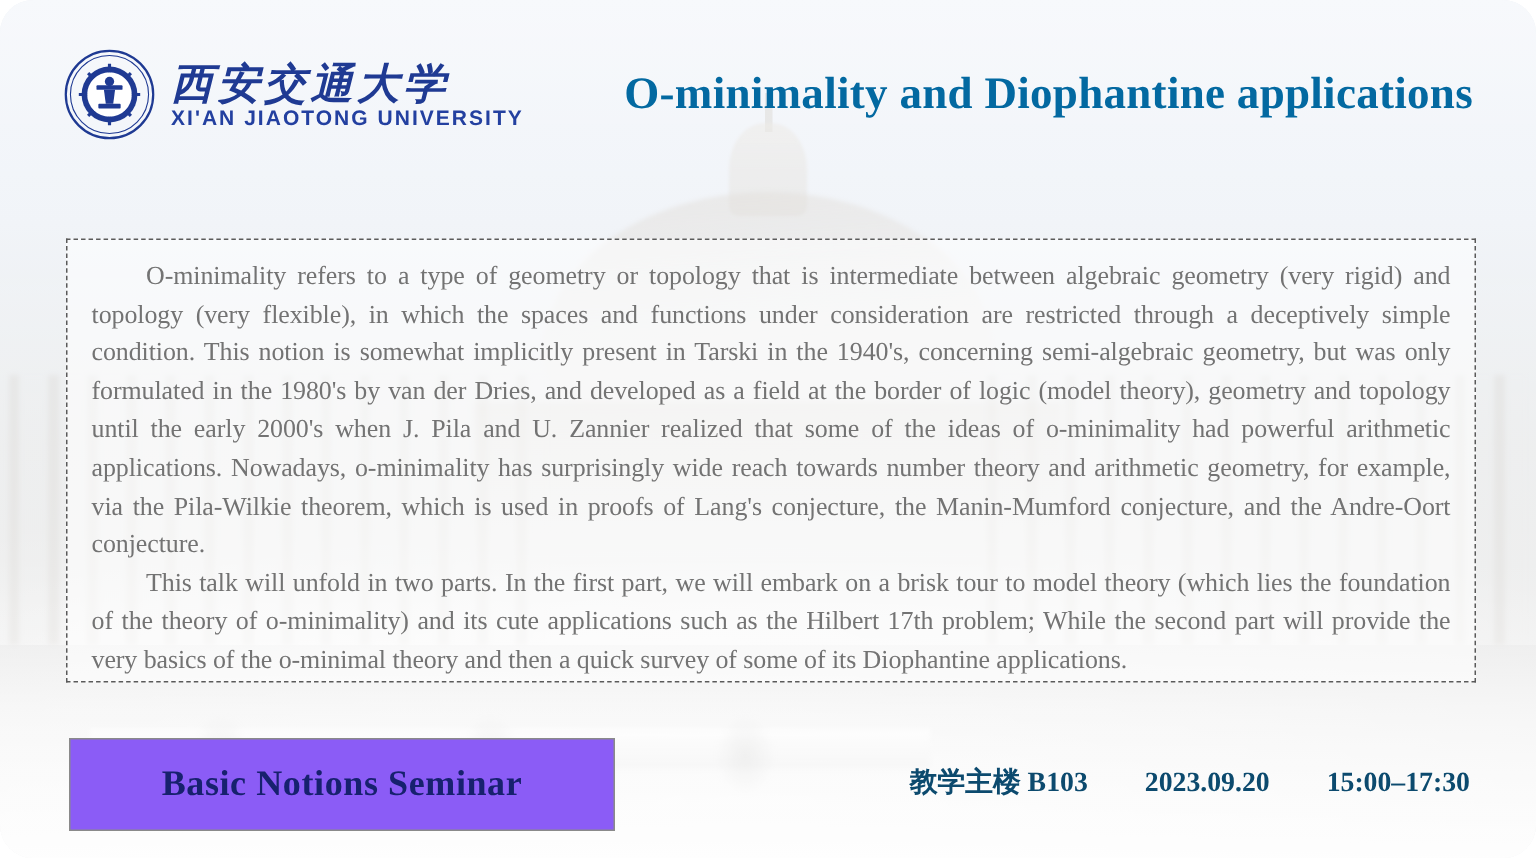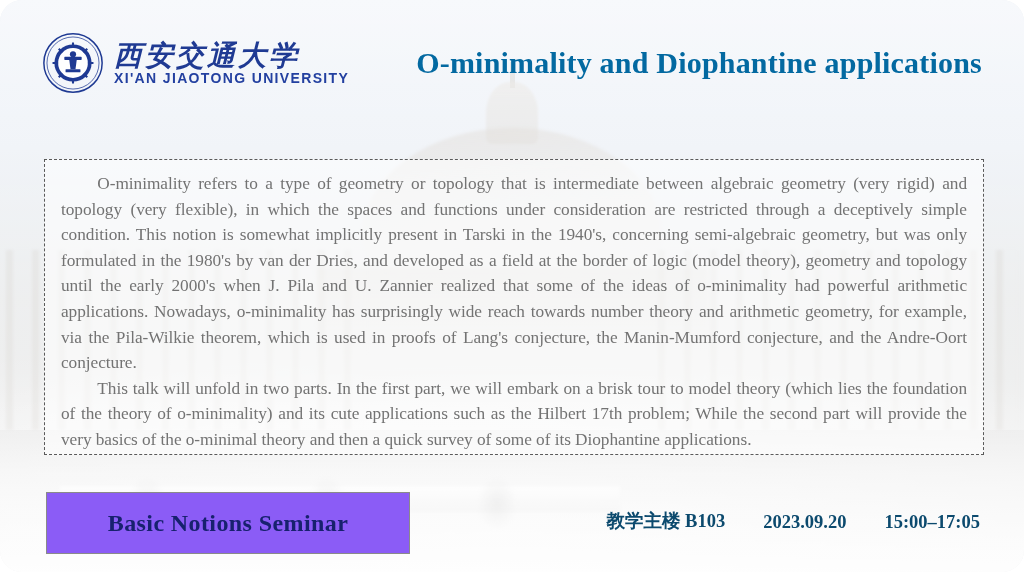--- a/index.html
+++ b/index.html
@@ -288,16 +288,16 @@
     <p>This talk will unfold in two parts. In the first part, we will embark on a brisk tour to model theory (which lies the foundation of the theory of o-minimality) and its cute applications such as the Hilbert 17th problem; While the second part will provide the very basics of the o-minimal theory and then a quick survey of some of its Diophantine applications.</p>
   </div>
 
   <div class="seminar-box">
     <span>Basic Notions Seminar</span>
   </div>
 
   <div class="meta">
     <span>教学主楼 B103</span>
     <span>2023.09.20</span>
-    <span>15:00–17:05</span>
+    <span>15:00–17:30</span>
   </div>
 
 </div>
 
 </body></html>

